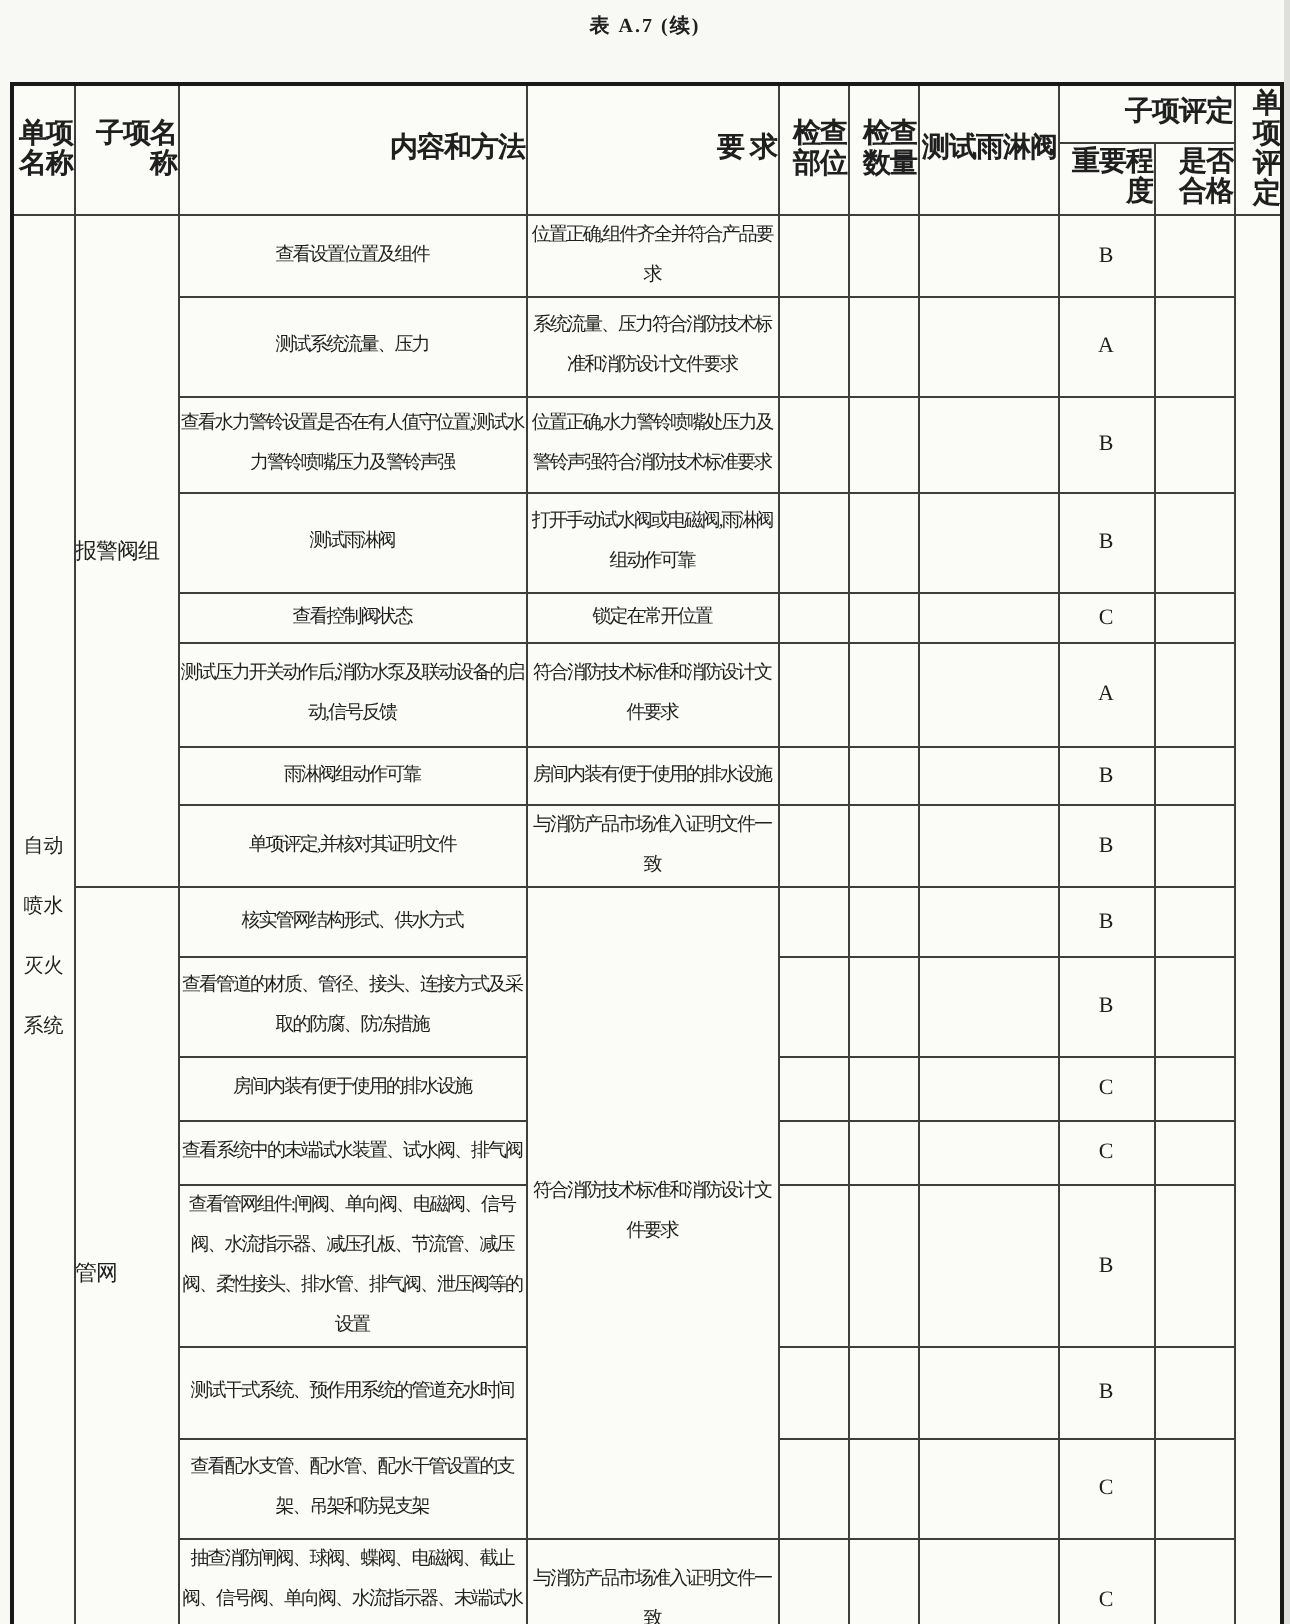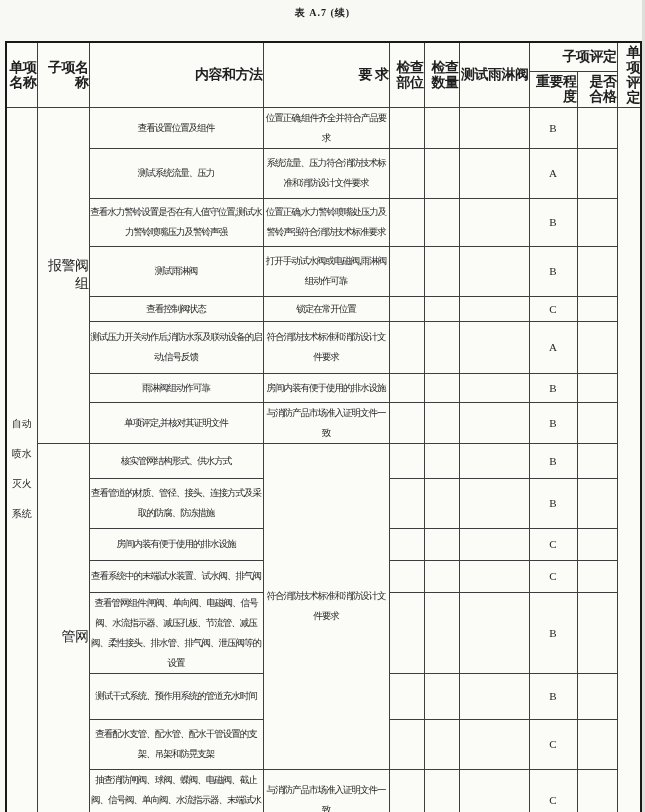--- a/index.html
+++ b/index.html
@@ -46,23 +46,23 @@
   }
   td.unit{
     font-size:10px;
     line-height:30px;
     text-align:center;
     vertical-align:middle;
     word-break:break-all;
     padding:0 5px;
   }
   td.sub{
-    font-size:14px;
+    font-size:11px;
     letter-spacing:-0.5px;
-    text-align:right;
+    text-align:left;
     vertical-align:middle;
     word-break:break-all;
     padding:0 2px;
   }
   td.c,td.r{
     font-size:9.5px;
     letter-spacing:-1px;
     line-height:20px;
     vertical-align:middle;
     text-align:center;

